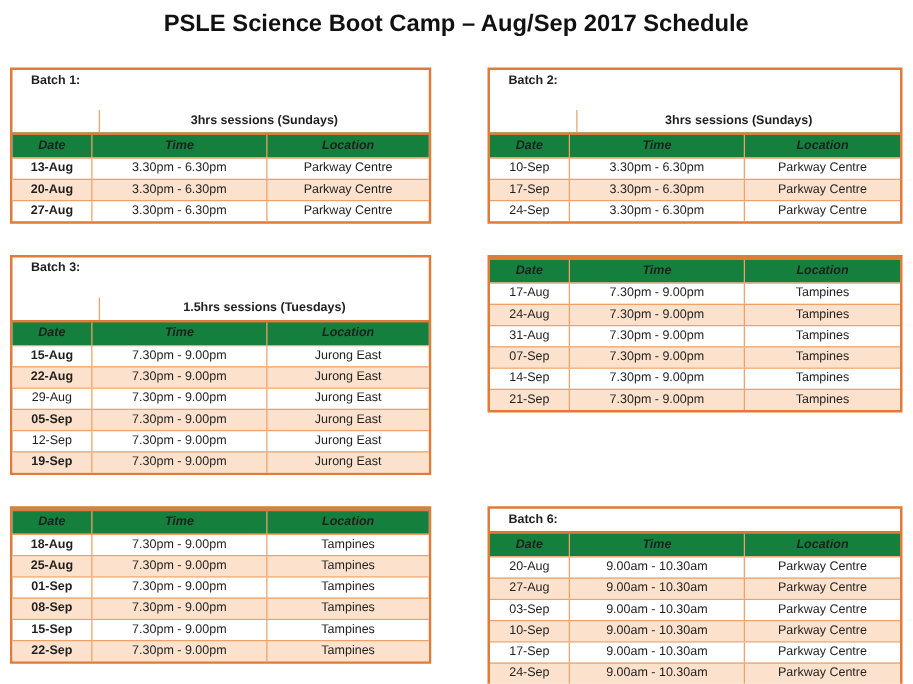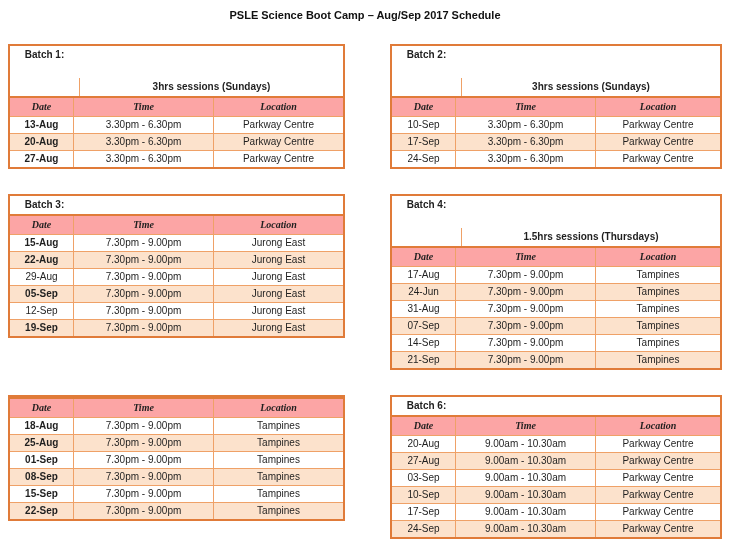--- a/index.html
+++ b/index.html
@@ -10,21 +10,21 @@
     color: #1f1f1f;
   }
   body {
     width: 730px;
     height: 547px;
     overflow: hidden;
     position: relative;
   }
   .title {
     text-align: center;
-    font-size: 11px;
+    font-size: 19px;
     font-weight: bold;
     margin-top: 9px;
     letter-spacing: 0px;
     color: #111111;
   }
   .tables-grid {
     display: grid;
     grid-template-columns: 337px 332px;
     column-gap: 45px;
     row-gap: 25px;
@@ -35,22 +35,21 @@
     background: #ffffff;
     align-self: start;
   }
   .row {
     display: flex;
     border-top: 1px solid #efa167;
   }
   .row:first-child { border-top: none; }
   .row.hdr2 {
     border-top: 2px solid #e07b39;
-    background: #fca5a5;
-    font-family: Liberation Serif, serif;
+    background: #15803d;
   }
   .cell {
     font-size: 10px;
     text-align: center;
     line-height: 16px;
     height: 16px;
     overflow: hidden;
     white-space: nowrap;
   }
   .hdr1 .cell, .hdr2 .cell { line-height: 18px; height: 18px; }
@@ -125,20 +124,21 @@
       </div>
       <div class="row data">
         <div class="cell c-date">24-Sep</div>
         <div class="cell c-time">3.30pm - 6.30pm</div>
         <div class="cell c-loc">Parkway Centre</div>
       </div>
     </div>
     <div class="btable">
       <div class="row hdr1">
         <div class="cell c-batch">Batch 3:</div>
+        <div class="cell c-session">1.5hrs sessions (Tuesdays)</div>
       </div>
       <div class="row hdr2">
         <div class="cell c-date">Date</div>
         <div class="cell c-time">Time</div>
         <div class="cell c-loc">Location</div>
       </div>
       <div class="row data">
         <div class="cell c-date bd">15-Aug</div>
         <div class="cell c-time">7.30pm - 9.00pm</div>
         <div class="cell c-loc">Jurong East</div>
@@ -163,36 +163,32 @@
         <div class="cell c-time">7.30pm - 9.00pm</div>
         <div class="cell c-loc">Jurong East</div>
       </div>
       <div class="row data alt">
         <div class="cell c-date bd">19-Sep</div>
         <div class="cell c-time">7.30pm - 9.00pm</div>
         <div class="cell c-loc">Jurong East</div>
       </div>
     </div>
     <div class="btable">
-      <div class="row hdr1">
-        <div class="cell c-batch">Batch 4:</div>
-        <div class="cell c-session">1.5hrs sessions (Thursdays)</div>
-      </div>
       <div class="row hdr2">
         <div class="cell c-date">Date</div>
         <div class="cell c-time">Time</div>
         <div class="cell c-loc">Location</div>
       </div>
       <div class="row data">
         <div class="cell c-date">17-Aug</div>
         <div class="cell c-time">7.30pm - 9.00pm</div>
         <div class="cell c-loc">Tampines</div>
       </div>
       <div class="row data alt">
-        <div class="cell c-date">24-Jun</div>
+        <div class="cell c-date">24-Aug</div>
         <div class="cell c-time">7.30pm - 9.00pm</div>
         <div class="cell c-loc">Tampines</div>
       </div>
       <div class="row data">
         <div class="cell c-date">31-Aug</div>
         <div class="cell c-time">7.30pm - 9.00pm</div>
         <div class="cell c-loc">Tampines</div>
       </div>
       <div class="row data alt">
         <div class="cell c-date">07-Sep</div>

